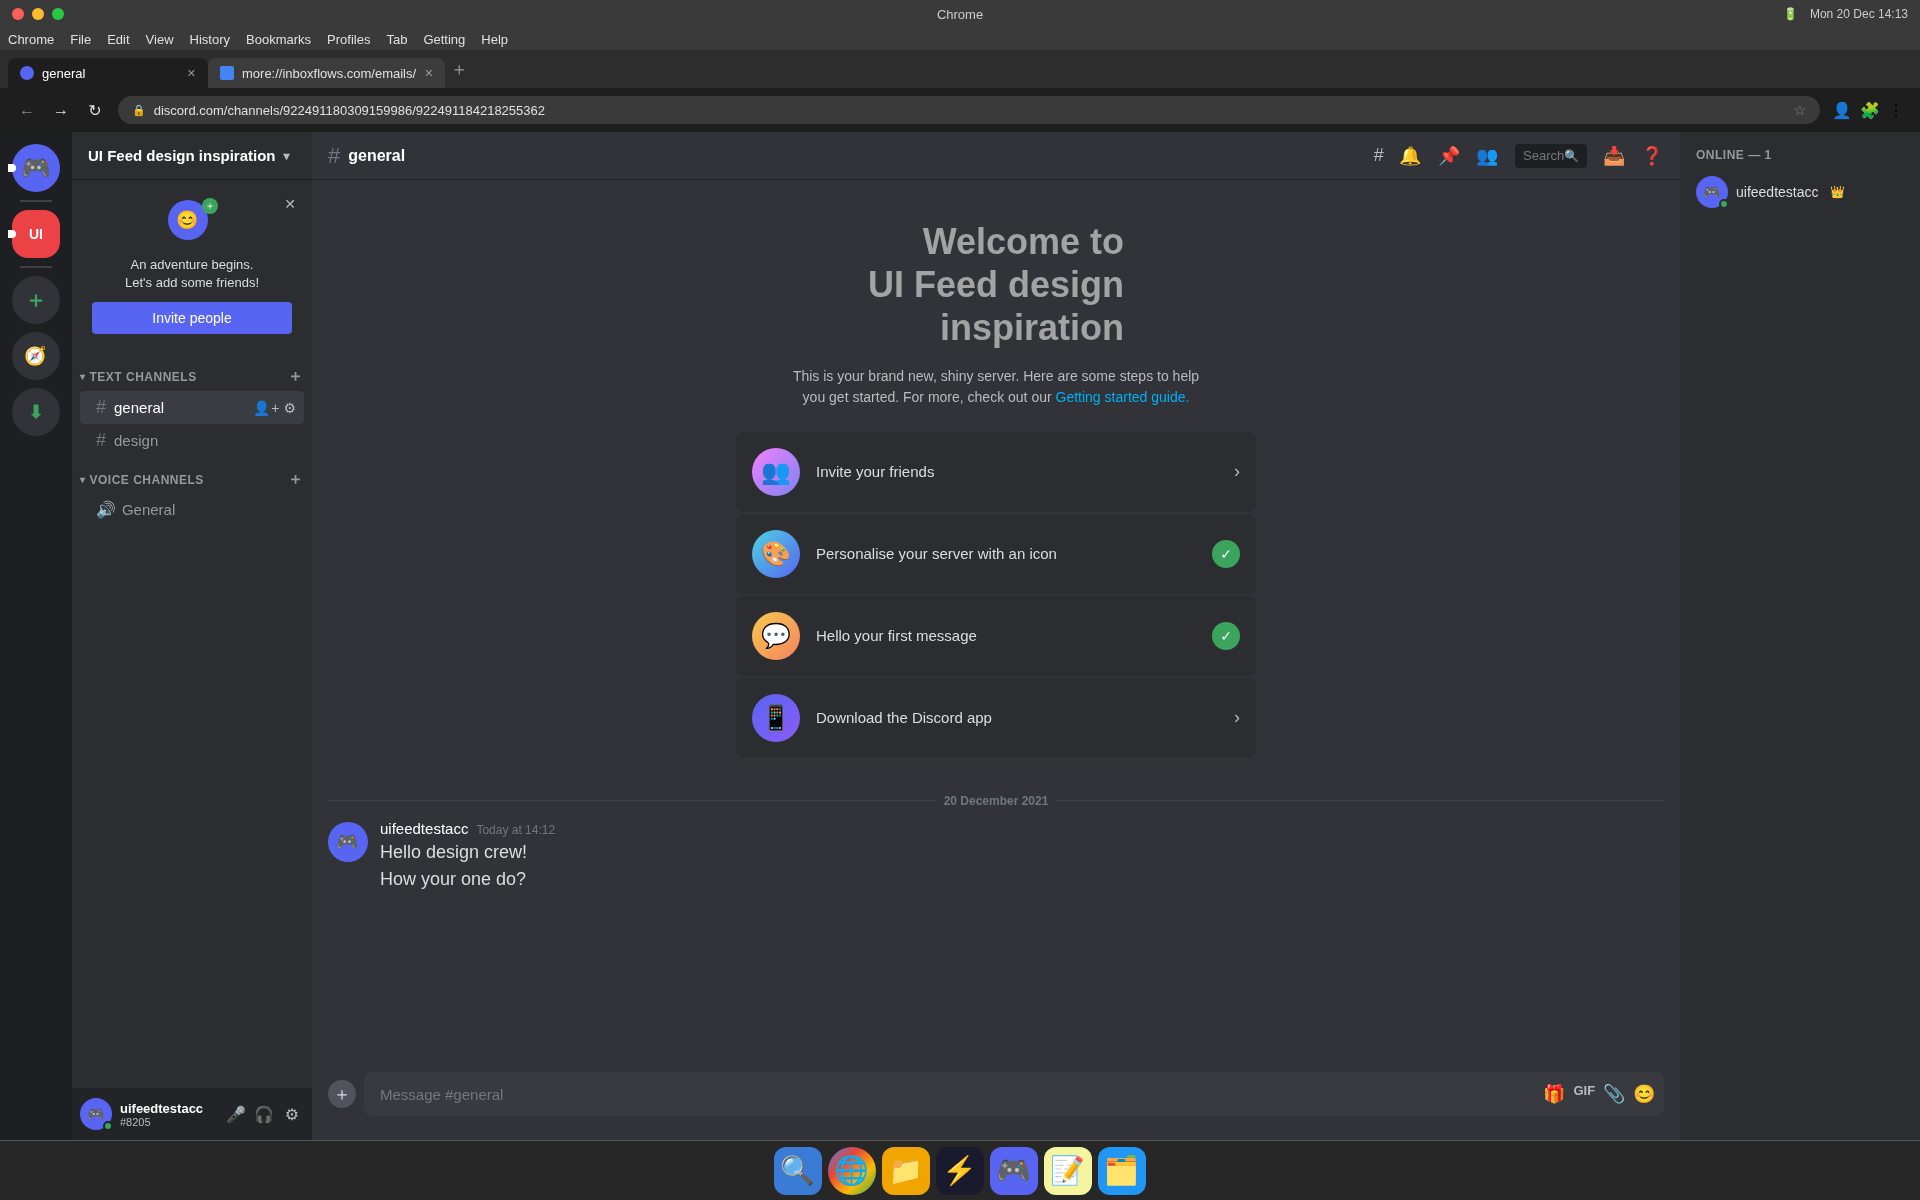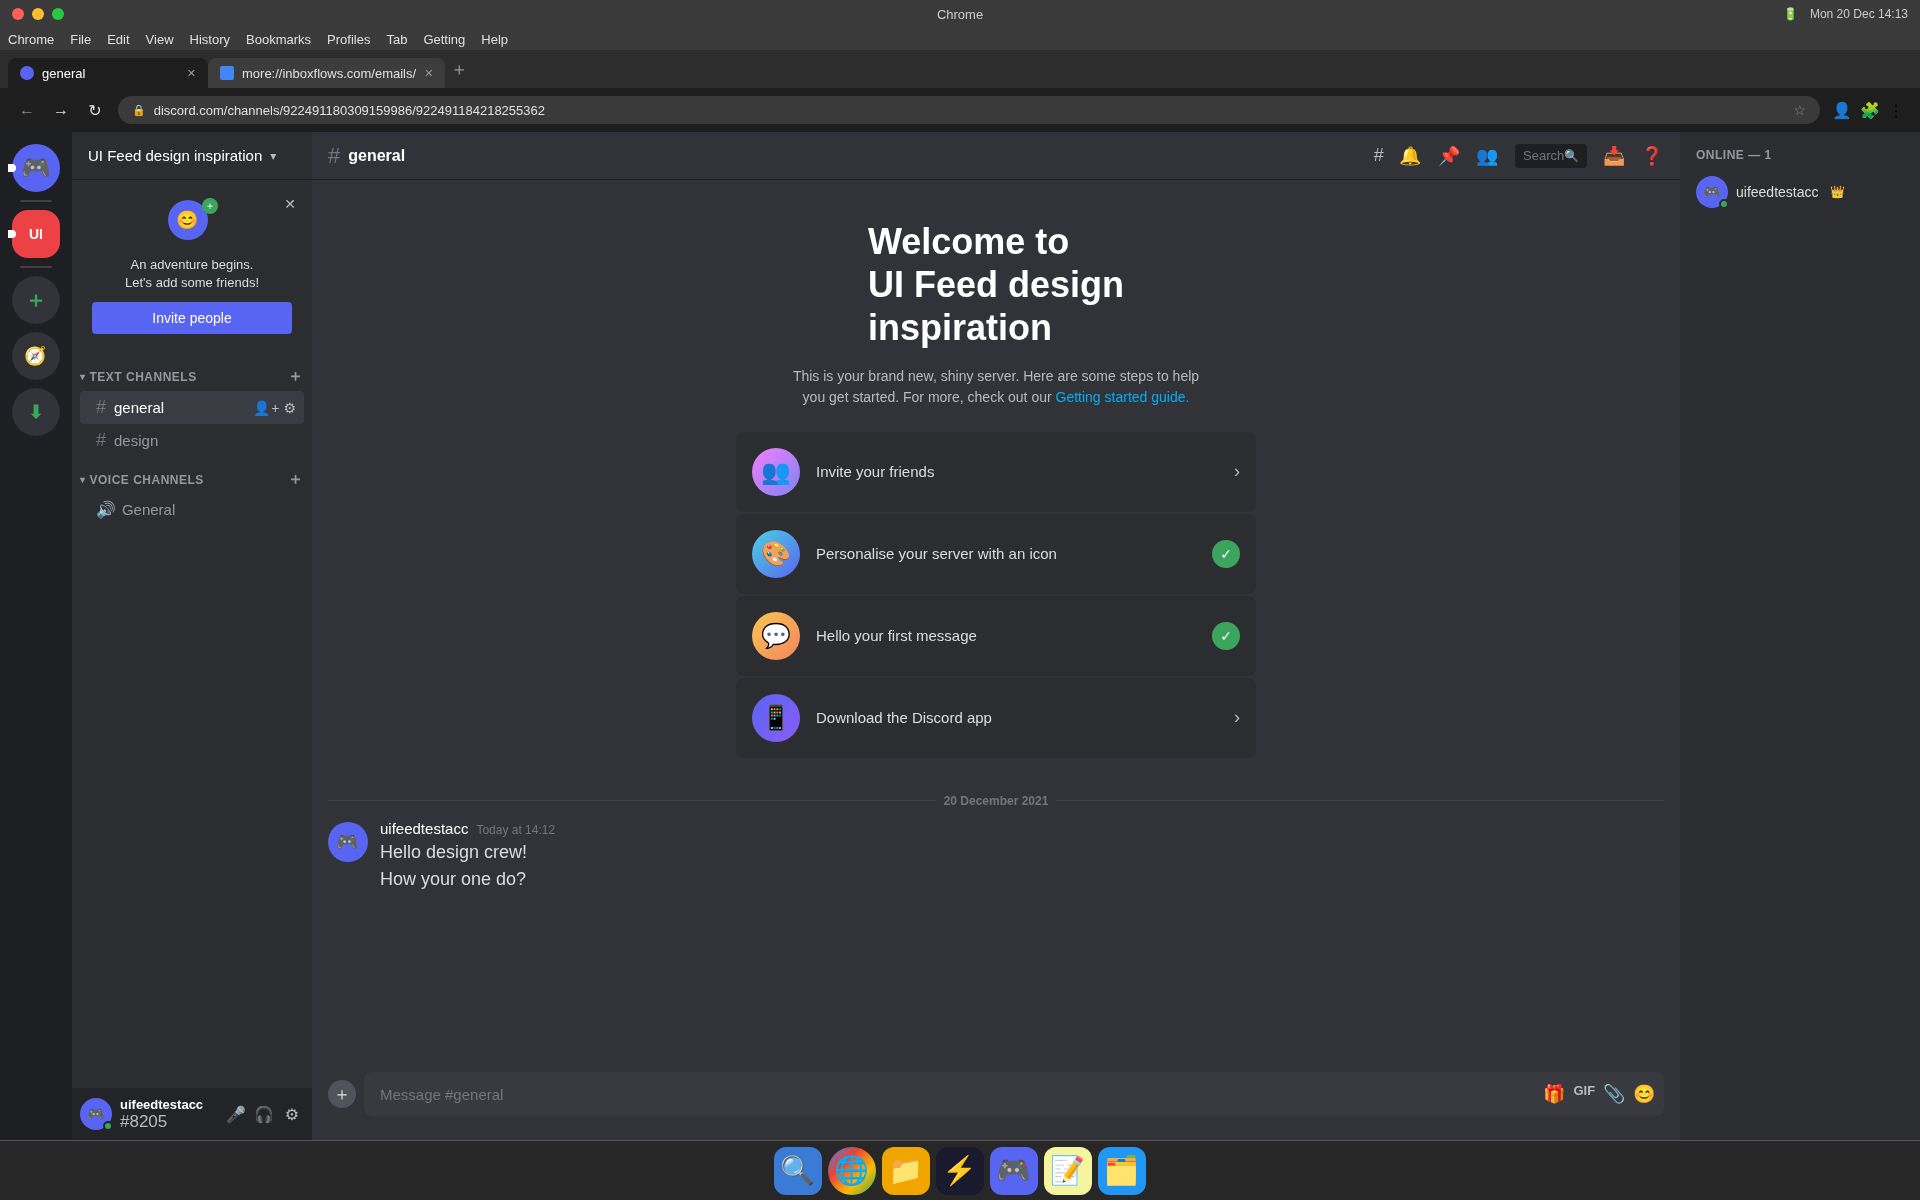--- a/index.html
+++ b/index.html
@@ -233,21 +233,21 @@
       display: flex;
       flex-direction: column;
     }
     .server-header {
       height: 48px;
       display: flex;
       align-items: center;
       padding: 0 16px;
       border-bottom: 1px solid #1e1f22;
       color: #fff;
-      font-weight: 400;
+      font-weight: 700;
       font-size: 15px;
       cursor: pointer;
       gap: 8px;
       text-align: right;
     }
     .server-header-chevron { color: #b9bbbe; font-size: 12px; }
 
     
     .invite-popup {
       background: #2b2d31;
@@ -366,21 +366,21 @@
     .user-avatar-small .status-dot {
       position: absolute;
       bottom: -1px; right: -1px;
       width: 10px; height: 10px;
       background: #3ba55d;
       border-radius: 50%;
       border: 2px solid #232428;
     }
     .user-info { flex: 1; }
     .user-name-small { color: #fff; font-size: 13px; font-weight: 600; }
-    .user-discriminator { color: #b9bbbe; font-size: 17px; }
+    .user-discriminator { color: #b9bbbe; font-size: 11px; }
     .user-controls { display: flex; gap: 4px; color: #b9bbbe; font-size: 16px; }
     .user-control-btn { width: 24px; height: 24px; display: flex; align-items: center; justify-content: center; cursor: pointer; border-radius: 4px; }
 
     
     .main-content {
       flex: 1;
       display: flex;
       flex-direction: column;
       background: #313338;
     }
@@ -419,22 +419,22 @@
     
     .welcome-area {
       padding: 40px 20px 20px;
       display: flex;
       flex-direction: column;
       align-items: center;
     }
     .welcome-title {
       font-size: 36px;
       font-weight: 800;
-      color: #ffffff;
-      text-align: left;
+      color: #a3a3a3;
+      text-align: right;
       line-height: 1.2;
       margin-bottom: 16px;
     }
     .welcome-subtitle {
       color: #b9bbbe;
       font-size: 14px;
       text-align: center;
       max-width: 420px;
       line-height: 1.5;
     }

